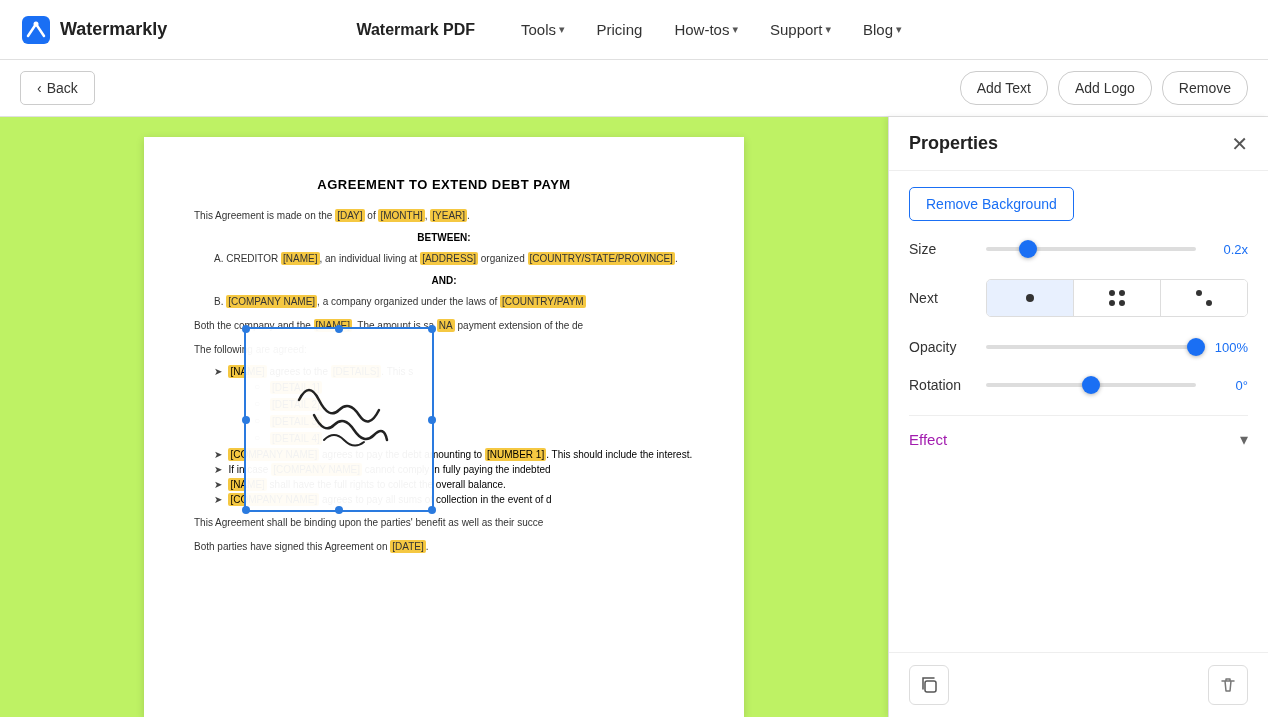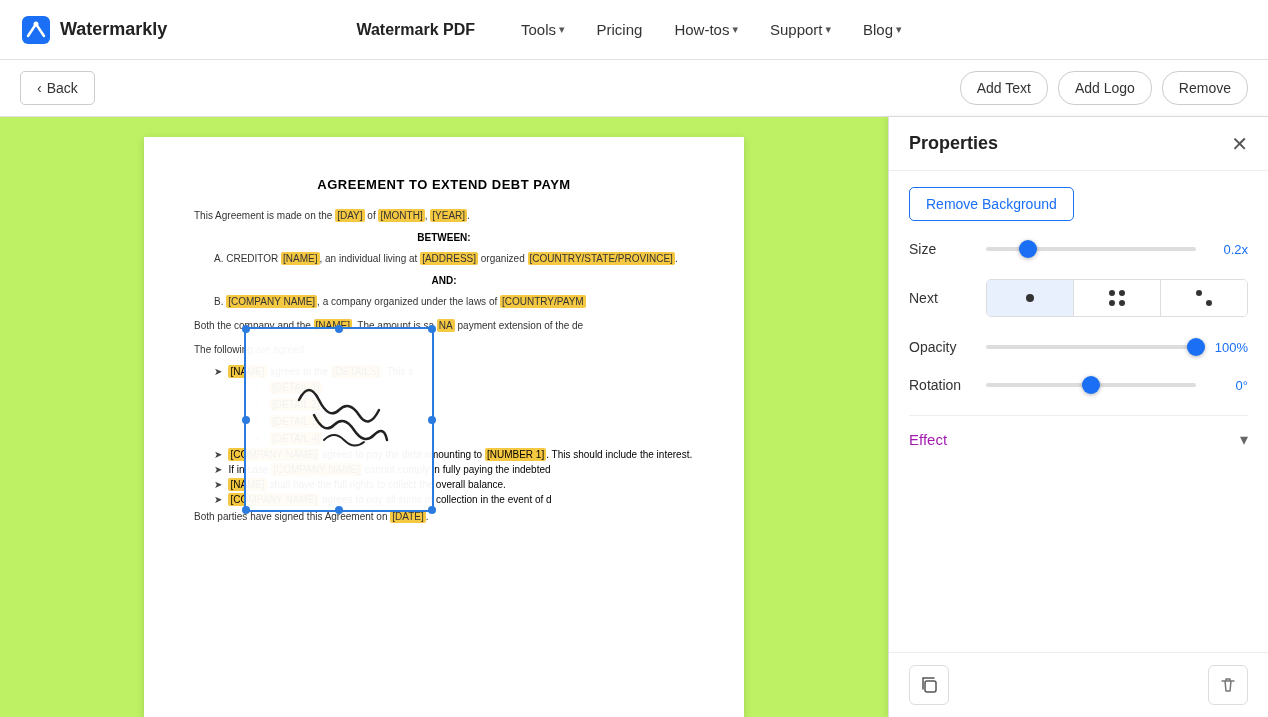--- a/index.html
+++ b/index.html
@@ -402,20 +402,23 @@
         <div class="bullet-item">
           <span class="bullet-arrow">➤</span>
           <span><span class="highlight">[NAME]</span> shall have the full rights to collect the overall balance.</span>
         </div>
         <div class="bullet-item">
           <span class="bullet-arrow">➤</span>
           <span><span class="highlight">[COMPANY NAME]</span> agrees to pay all sums of collection in the event of d</span>
         </div>
       </div>
 
+      <div class="doc-text" style="margin-top:10px;">
+        This Agreement shall be binding upon the parties' benefit as well as their succe
+      </div>
       <div class="doc-text">
         Both parties have signed this Agreement on <span class="highlight">[DATE]</span>.
       </div>
 
       <div class="signature-overlay">
         <div class="sig-handle tl"></div>
         <div class="sig-handle tr"></div>
         <div class="sig-handle bl"></div>
         <div class="sig-handle br"></div>
         <div class="sig-handle tm"></div>

